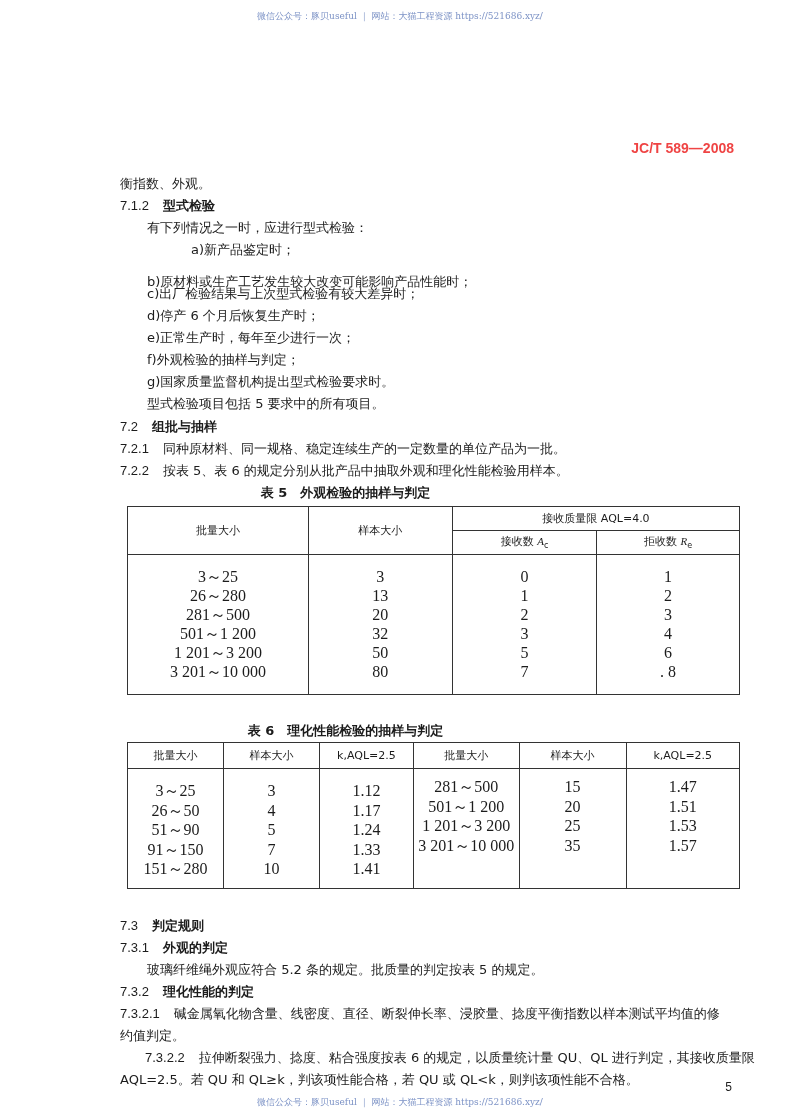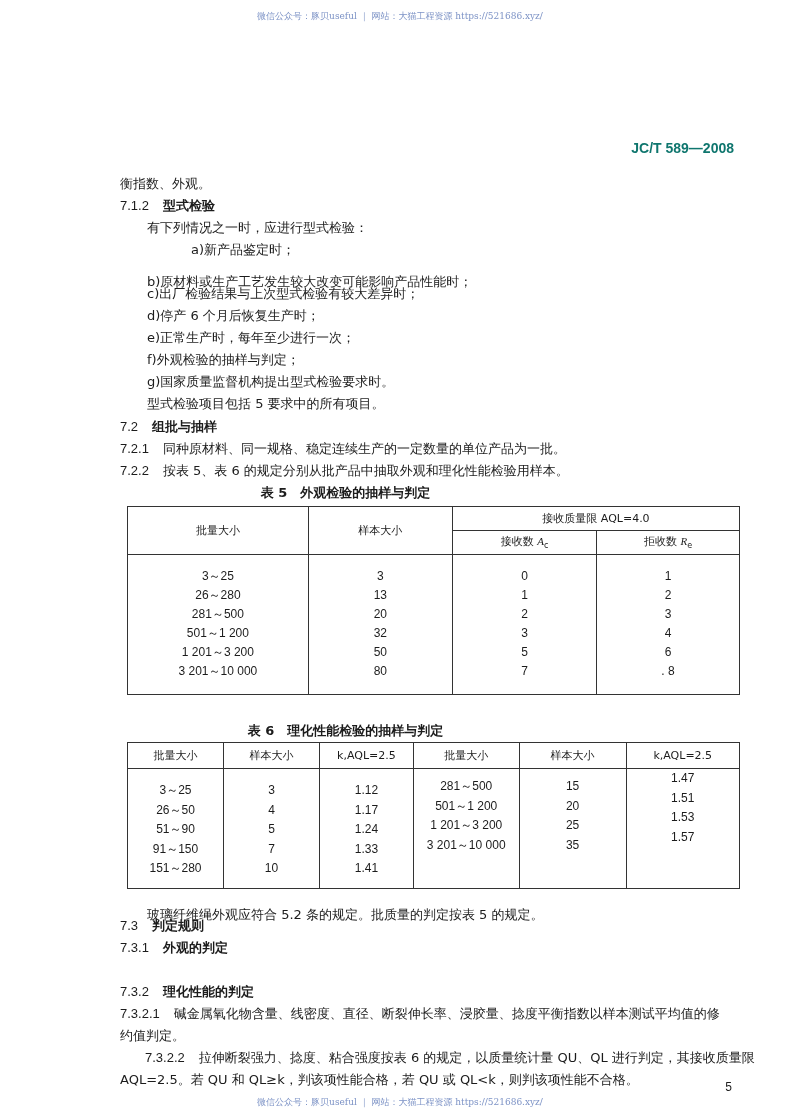--- a/index.html
+++ b/index.html
@@ -8,29 +8,29 @@
     font-family: "DejaVu Sans", "Liberation Sans", sans-serif; color: #1c1c1c;
   }
   .watermark {
     position: absolute; left: 0; width: 800px; text-align: center;
     font-family: "DejaVu Serif", "Liberation Serif", serif; font-size: 9px; color: #7d93c6;
   }
   .wm-top { top: 10px; }
   .wm-bot { top: 1096px; }
   .std-code {
     position: absolute; top: 140px; right: 66px;
-    font-family: "Liberation Sans", sans-serif; font-weight: bold; font-size: 14px; color: #0f766e;
+    font-family: "Liberation Sans", sans-serif; font-weight: bold; font-size: 14px; color: #ef4444;
   }
   .line { position: absolute; font-size: 13px; white-space: nowrap; line-height: 18px; }
   .h { font-weight: bold; }
   .num { font-family: "Liberation Sans", sans-serif; display: inline-block; margin-right: 14px; font-weight: normal; }
   .caption { position: absolute; left: 0; width: 691px; text-align: center; font-weight: bold; font-size: 13px; }
   table { position: absolute; border-collapse: collapse; font-size: 11px; }
   td, th { border: 1.5px solid #333; text-align: center; font-weight: normal; padding: 0; }
-  .data-cell { line-height: 19px; vertical-align: top; padding-top: 12px; font-family: Liberation Sans, sans-serif; font-size: 12px; }
+  .data-cell { line-height: 19px; vertical-align: top; padding-top: 12px; font-family: Liberation Serif, serif; font-size: 16px; }
   .t6 .data-cell { line-height: 19.5px; padding-top: 12px; }
   .page-num { position: absolute; top: 1080px; right: 68px; font-size: 12px; font-family: "Liberation Sans", sans-serif; }
   i.v { font-family: "Liberation Serif", serif; font-style: italic; }
 </style>
 </head>
 <body>
 
 <div class="watermark wm-top">微信公众号：豚贝useful ｜ 网站：大猫工程资源 https://521686.xyz/</div>
 
 <div class="std-code">JC/T 589—2008</div>
@@ -145,35 +145,35 @@
 1.33
 1.41</td>
     <td class="data-cell" style="white-space:pre-line;padding-top:8px;">281～500
 501～1 200
 1 201～3 200
 3 201～10 000</td>
     <td class="data-cell" style="white-space:pre-line;padding-top:8px;">15
 20
 25
 35</td>
-    <td class="data-cell" style="white-space:pre-line;padding-top:0;">1.47
+    <td class="data-cell" style="white-space:pre-line;padding-top:8px;">1.47
 1.51
 1.53
 1.57</td>
   </tr>
 </tbody>
   </table>
 
 <div class="line h" style="top:917px;left:120px;">
   <span class="num">7.3</span><span>判定规则</span>
 </div>
 <div class="line h" style="top:939px;left:120px;">
   <span class="num">7.3.1</span><span>外观的判定</span>
 </div>
-<div class="line" style="top:906px;left:147px;">玻璃纤维绳外观应符合 5.2 条的规定。批质量的判定按表 5 的规定。</div>
+<div class="line" style="top:961px;left:147px;">玻璃纤维绳外观应符合 5.2 条的规定。批质量的判定按表 5 的规定。</div>
 <div class="line h" style="top:983px;left:120px;">
   <span class="num">7.3.2</span><span>理化性能的判定</span>
 </div>
 <div class="line" style="top:1005px;left:120px;">
   <span class="num">7.3.2.1</span><span>碱金属氧化物含量、线密度、直径、断裂伸长率、浸胶量、捻度平衡指数以样本测试平均值的修</span>
 </div>
 <div class="line" style="top:1027px;left:120px;">约值判定。</div>
 <div class="line" style="top:1049px;left:120px;margin-left:25px;">
   <span class="num">7.3.2.2</span><span>拉伸断裂强力、捻度、粘合强度按表 6 的规定，以质量统计量 QU、QL 进行判定，其接收质量限</span>
 </div>

